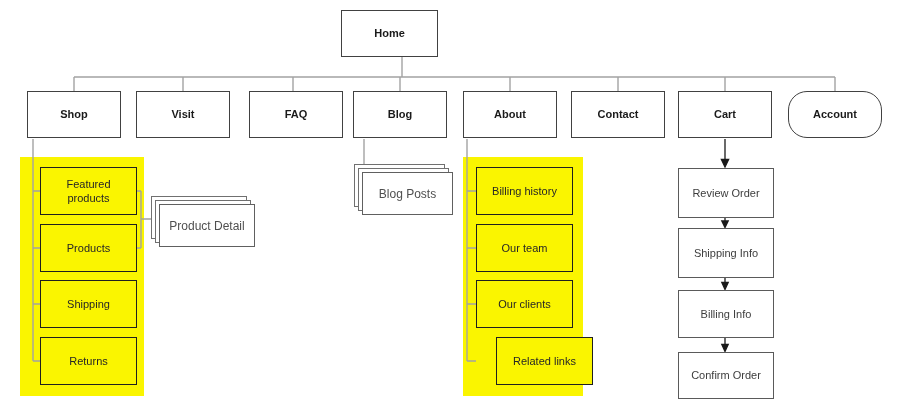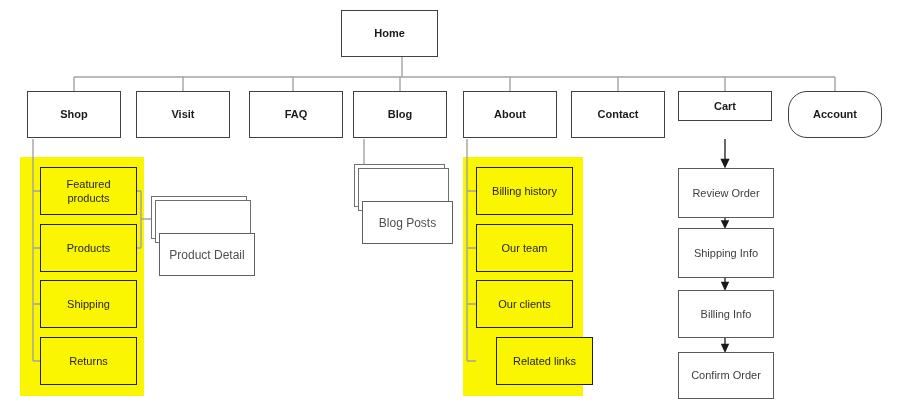--- a/index.html
+++ b/index.html
@@ -24,21 +24,21 @@
   }
   .stack { position:absolute; }
   .stack .layer { position:absolute; box-sizing:border-box; width:100%; height:100%;
     background:#ffffff; border:1.3px solid #707070; }
   .stack .l1 { left:-8px; top:-8px; }
   .stack .l2 { left:-4px; top:-4px; }
   .stack .front {
     position:relative; box-sizing:border-box; width:100%; height:100%;
     background:#ffffff; border:1.3px solid #606060; display:flex;
     align-items:center; justify-content:center; text-align:center;
-    font-size:12px; color:#4f4f4f;margin-top:29px;
+    font-size:12px; color:#4f4f4f;
   }
 </style>
 </head>
 <body>
 
 <div class="canvas">
 
   <div class="hl" style="left:20px; top:157px; width:124px; height:239px;"></div>
   <div class="hl" style="left:463px; top:157px; width:120px; height:239px;"></div>
 
@@ -89,21 +89,21 @@
   </div>
   <div class="box" style="left:353px; top:91px; width:94px; height:47px;">
     <span>Blog</span>
   </div>
   <div class="box" style="left:463px; top:91px; width:94px; height:47px;">
     <span>About</span>
   </div>
   <div class="box" style="left:571px; top:91px; width:94px; height:47px;">
     <span>Contact</span>
   </div>
-  <div class="box" style="left:678px; top:91px; width:94px; height:30px;">
+  <div class="box" style="left:678px; top:91px; width:94px; height:47px;">
     <span>Cart</span>
   </div>
   <div class="box" style="left:788px; top:91px; width:94px; height:47px;border-radius:19px;">
     <span>Account</span>
   </div>
 
   <div class="box ybox" style="left:40px; top:167px; width:97px; height:48px;justify-content:flex-end;">
     <span>Featured products</span>
   </div>
   <div class="box ybox" style="left:40px; top:224px; width:97px; height:48px;">

